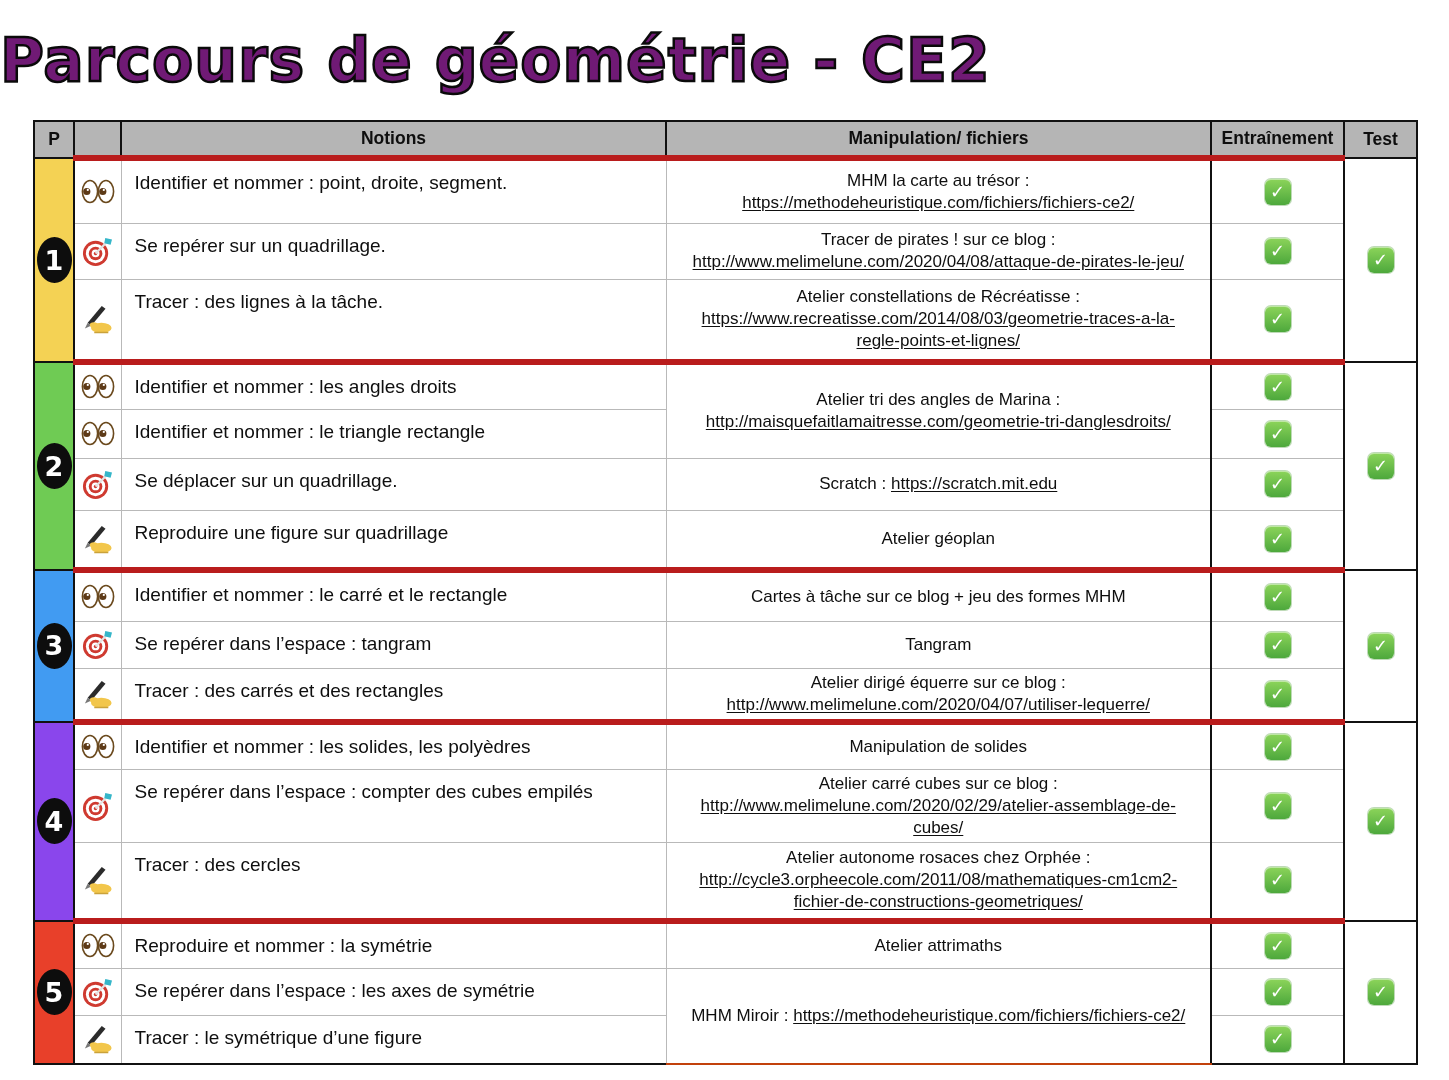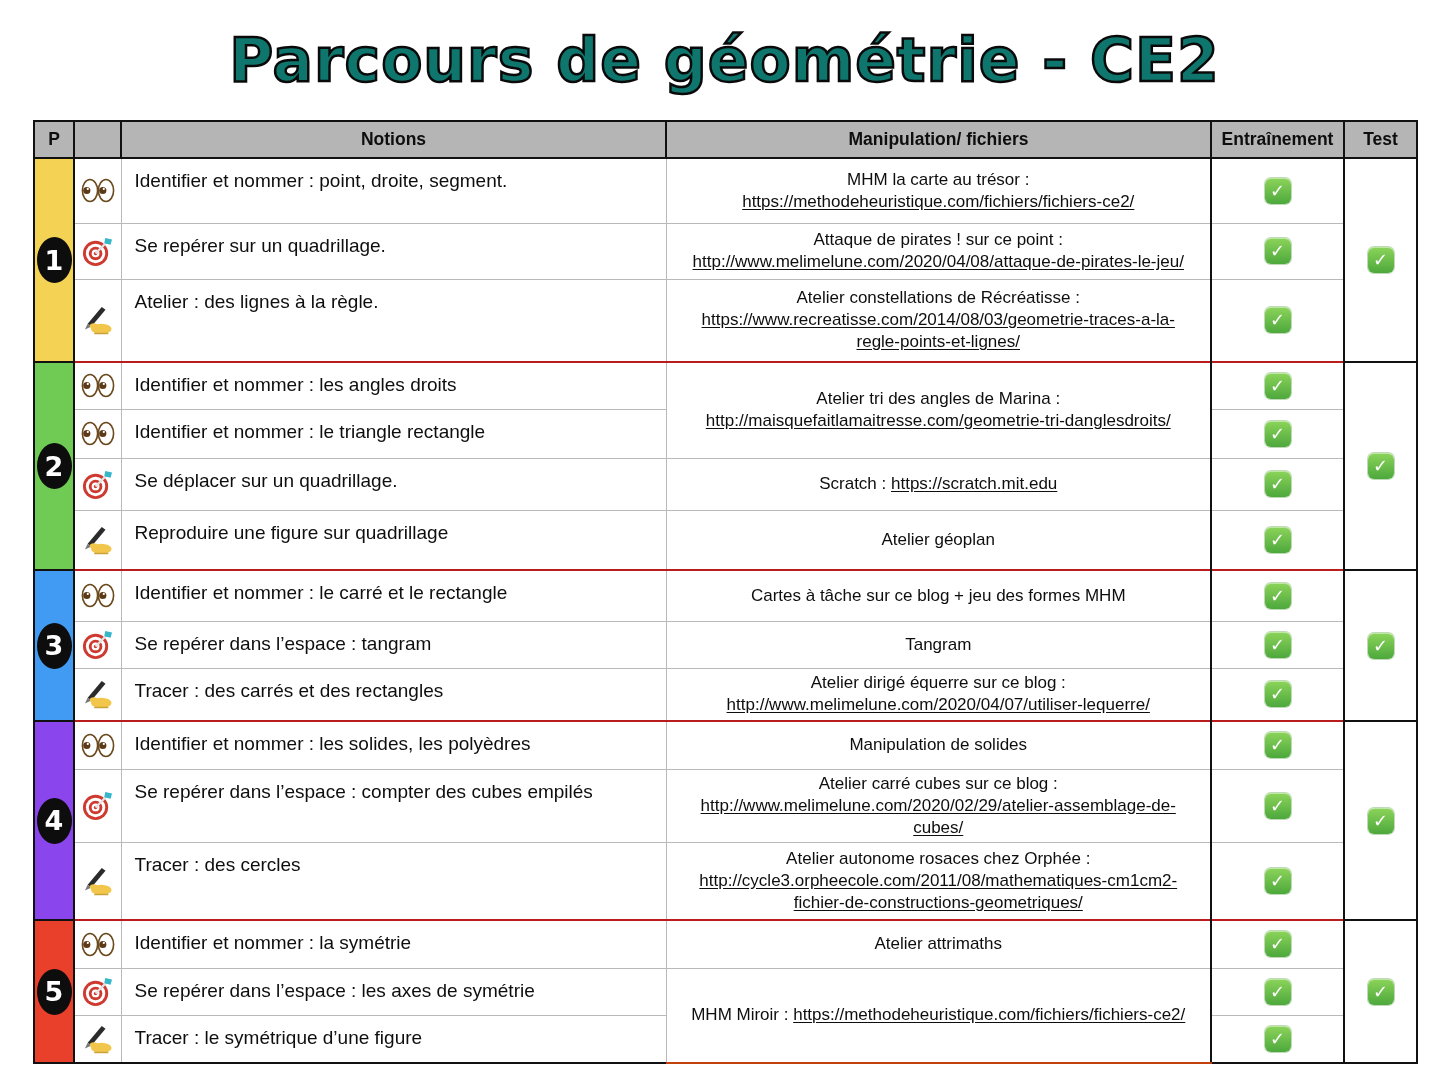--- a/index.html
+++ b/index.html
@@ -1,30 +1,30 @@
 <!DOCTYPE html>
 <html><head>
 <meta charset="utf-8">
 <style>
   html,body{margin:0;padding:0;background:#fff;}
   body{width:1449px;height:1080px;font-family:"Liberation Sans","DejaVu Sans",sans-serif;color:#0e0e0e;overflow:hidden;}
   .title{
-    text-align:center;margin:0;padding-top:12px;height:108px;line-height:96px;
+    text-align:left;margin:0;padding-top:12px;height:108px;line-height:96px;
     font-family:"DejaVu Sans",sans-serif;font-size:60px;font-weight:bold;
-    letter-spacing:1px;color:#0f766e;-webkit-text-stroke:2.5px #0a0a0a;
+    letter-spacing:1px;color:#701a75;-webkit-text-stroke:2.5px #0a0a0a;
   }
   table{border-collapse:collapse;table-layout:fixed;margin-left:33px;width:1383px;border:2px solid #111;}
   col.c-p{width:40px;}col.c-ico{width:47px;}col.c-not{width:545px;}
   col.c-man{width:545px;}col.c-ent{width:133px;}col.c-tst{width:73px;}
   th{
     background:#b5b5b5;border:2px solid #111;font-size:17.5px;font-weight:bold;
     text-align:center;vertical-align:middle;padding:0;
   }
   td{border:1px solid #b9b9b9;padding:0;}
-  td.gt{border-top:2px solid #b91c1c;}
+  td.gt{border-top:6px solid #b91c1c;}
   td.gb{border-bottom:2px solid #c2410c;}
   td.pband{border:2px solid #111;vertical-align:middle;}
   td.test{border:2px solid #111;text-align:center;vertical-align:middle;}
   td.entr{border-right:2px solid #111;text-align:center;vertical-align:middle;}
   td.manip{
     border-right:2px solid #111;text-align:center;vertical-align:middle;
     font-size:17px;line-height:22px;padding:3px 16px;overflow-wrap:break-word;
   }
   td.iconcell{text-align:center;vertical-align:middle;}
   td.notion{vertical-align:top;font-size:19px;line-height:25px;padding:9px 10px 2px 13px;}
@@ -93,33 +93,33 @@
             <circle cx="14" cy="18" r="13" fill="#cf3a30"></circle>
             <circle cx="14" cy="18" r="10" fill="#ffffff"></circle>
             <circle cx="14" cy="18" r="7" fill="#cf3a30"></circle>
             <circle cx="14" cy="18" r="4" fill="#ffffff"></circle>
             <circle cx="14" cy="18" r="1.8" fill="#cf3a30"></circle>
             <line x1="14" y1="18" x2="27" y2="5" stroke="#e3e3e3" stroke-width="2.2"></line>
             <polygon points="24,2 31,3.5 29.5,9 23,7.5" fill="#35b6c9"></polygon>
           </svg></td>
       <td class="notion">Se repérer sur un quadrillage.</td>
       <td class="manip">
-        <span>Attaque de pirates ! sur ce point : </span><span class="lnk">http://www.melimelune.com/2020/04/08/attaque-de-pirates-le-jeu/</span>
+        <span>Tracer de pirates ! sur ce blog : </span><span class="lnk">http://www.melimelune.com/2020/04/08/attaque-de-pirates-le-jeu/</span>
       </td>
       <td class="entr"><span class="check">✓</span></td>
     </tr>
     <tr style="height:83px">
       <td class="iconcell"><svg width="30" height="30" viewBox="0 0 32 32">
             <polygon points="20,2 24,5 9,23 5,20" fill="#2b2b2b"></polygon>
             <polygon points="5,20 9,23 2,26" fill="#777777"></polygon>
             <ellipse cx="19.5" cy="25.5" rx="11" ry="5.5" fill="#f2c64b"></ellipse>
             <ellipse cx="11.5" cy="22.5" rx="4.2" ry="3" fill="#f2c64b"></ellipse>
             <line x1="12" y1="30.4" x2="27" y2="30.4" stroke="#caa23a" stroke-width="1.6"></line>
           </svg></td>
-      <td class="notion">Atelier : des lignes à la règle.</td>
+      <td class="notion">Tracer : des lignes à la tâche.</td>
       <td class="manip">
         <span>Atelier constellations de Récréatisse : </span><span class="lnk">https://www.recreatisse.com/2014/08/03/geometrie-traces-a-la-regle-points-et-lignes/</span>
       </td>
       <td class="entr"><span class="check">✓</span></td>
     </tr>
   </tbody>
 
   <tbody>
     <tr style="height:47px">
       <td class="pband gt" rowspan="4" style="background: rgb(111, 203, 84);">
@@ -294,21 +294,21 @@
         <div class="badge">5</div>
       </td>
       <td class="iconcell gt"><svg width="34" height="27" viewBox="0 0 34 26">
             <ellipse cx="9" cy="13" rx="7.6" ry="11" fill="#ffffff" stroke="#6b4a1e" stroke-width="1.6"></ellipse>
             <ellipse cx="25" cy="13" rx="7.6" ry="11" fill="#ffffff" stroke="#6b4a1e" stroke-width="1.6"></ellipse>
             <circle cx="5.8" cy="13" r="3.6" fill="#5d3a17"></circle>
             <circle cx="21.8" cy="13" r="3.6" fill="#5d3a17"></circle>
             <circle cx="6.8" cy="11.4" r="1.1" fill="#ffffff"></circle>
             <circle cx="22.8" cy="11.4" r="1.1" fill="#ffffff"></circle>
           </svg></td>
-      <td class="notion gt">Identifier et nommer : la symétrie</td>
+      <td class="notion gt">Reproduire et nommer : la symétrie</td>
       <td class="manip gt">
         <span>Atelier attrimaths</span>
       </td>
       <td class="entr gt"><span class="check">✓</span></td>
       <td class="test gt" rowspan="3"><span class="check">✓</span></td>
     </tr>
     <tr style="height:47px">
       <td class="iconcell"><svg width="31" height="31" viewBox="0 0 32 32">
             <circle cx="14" cy="18" r="13" fill="#cf3a30"></circle>
             <circle cx="14" cy="18" r="10" fill="#ffffff"></circle>

